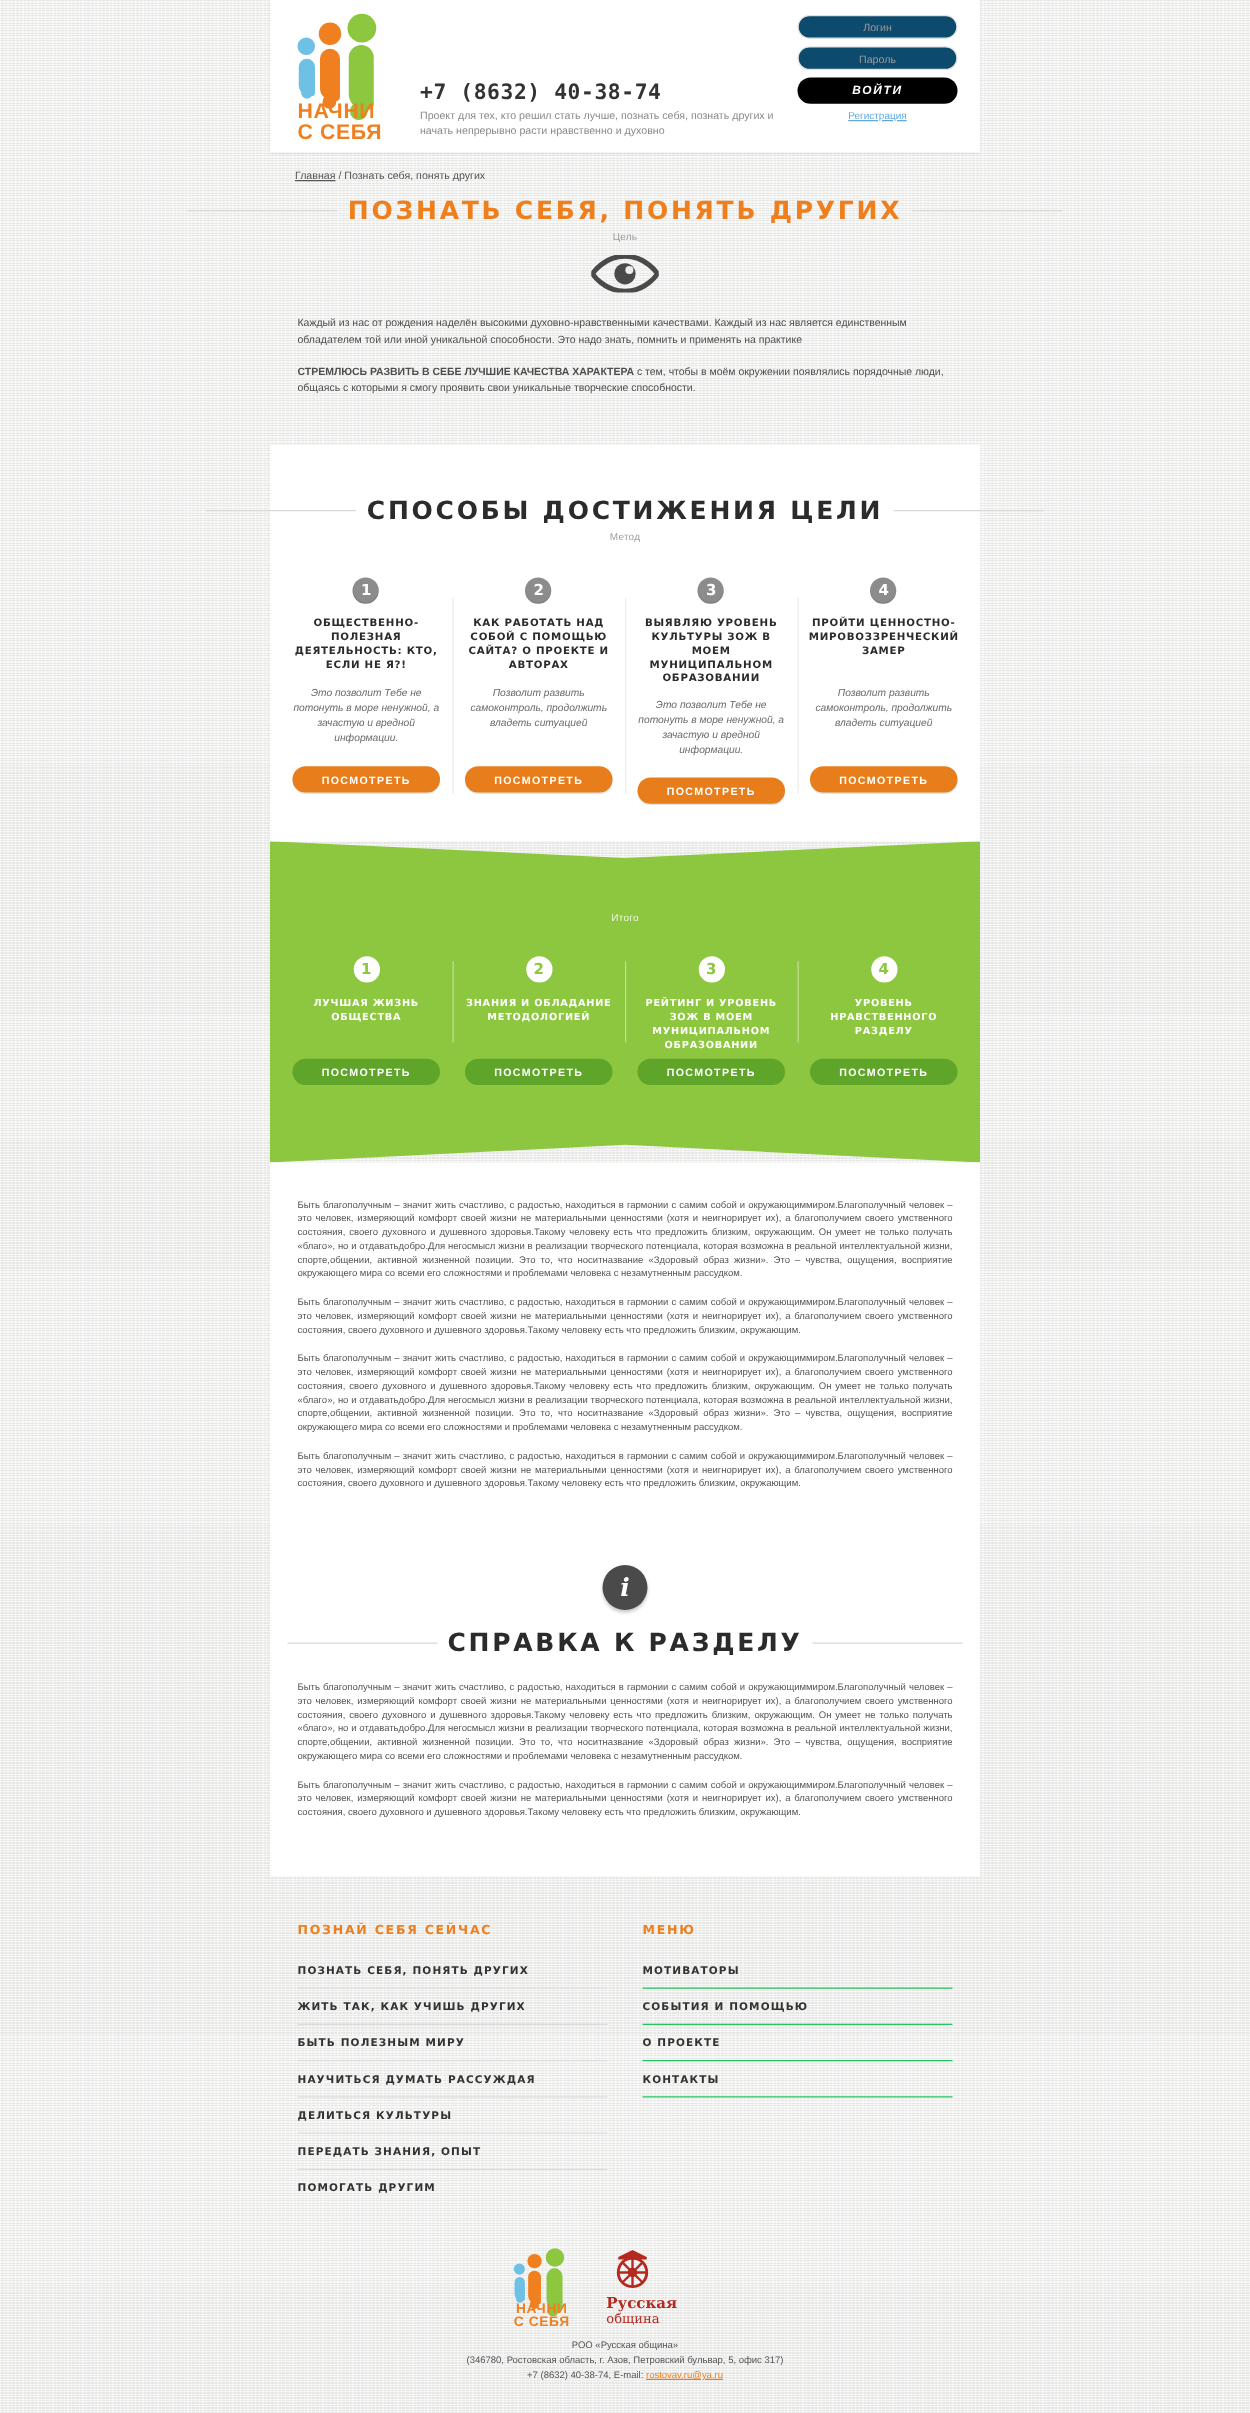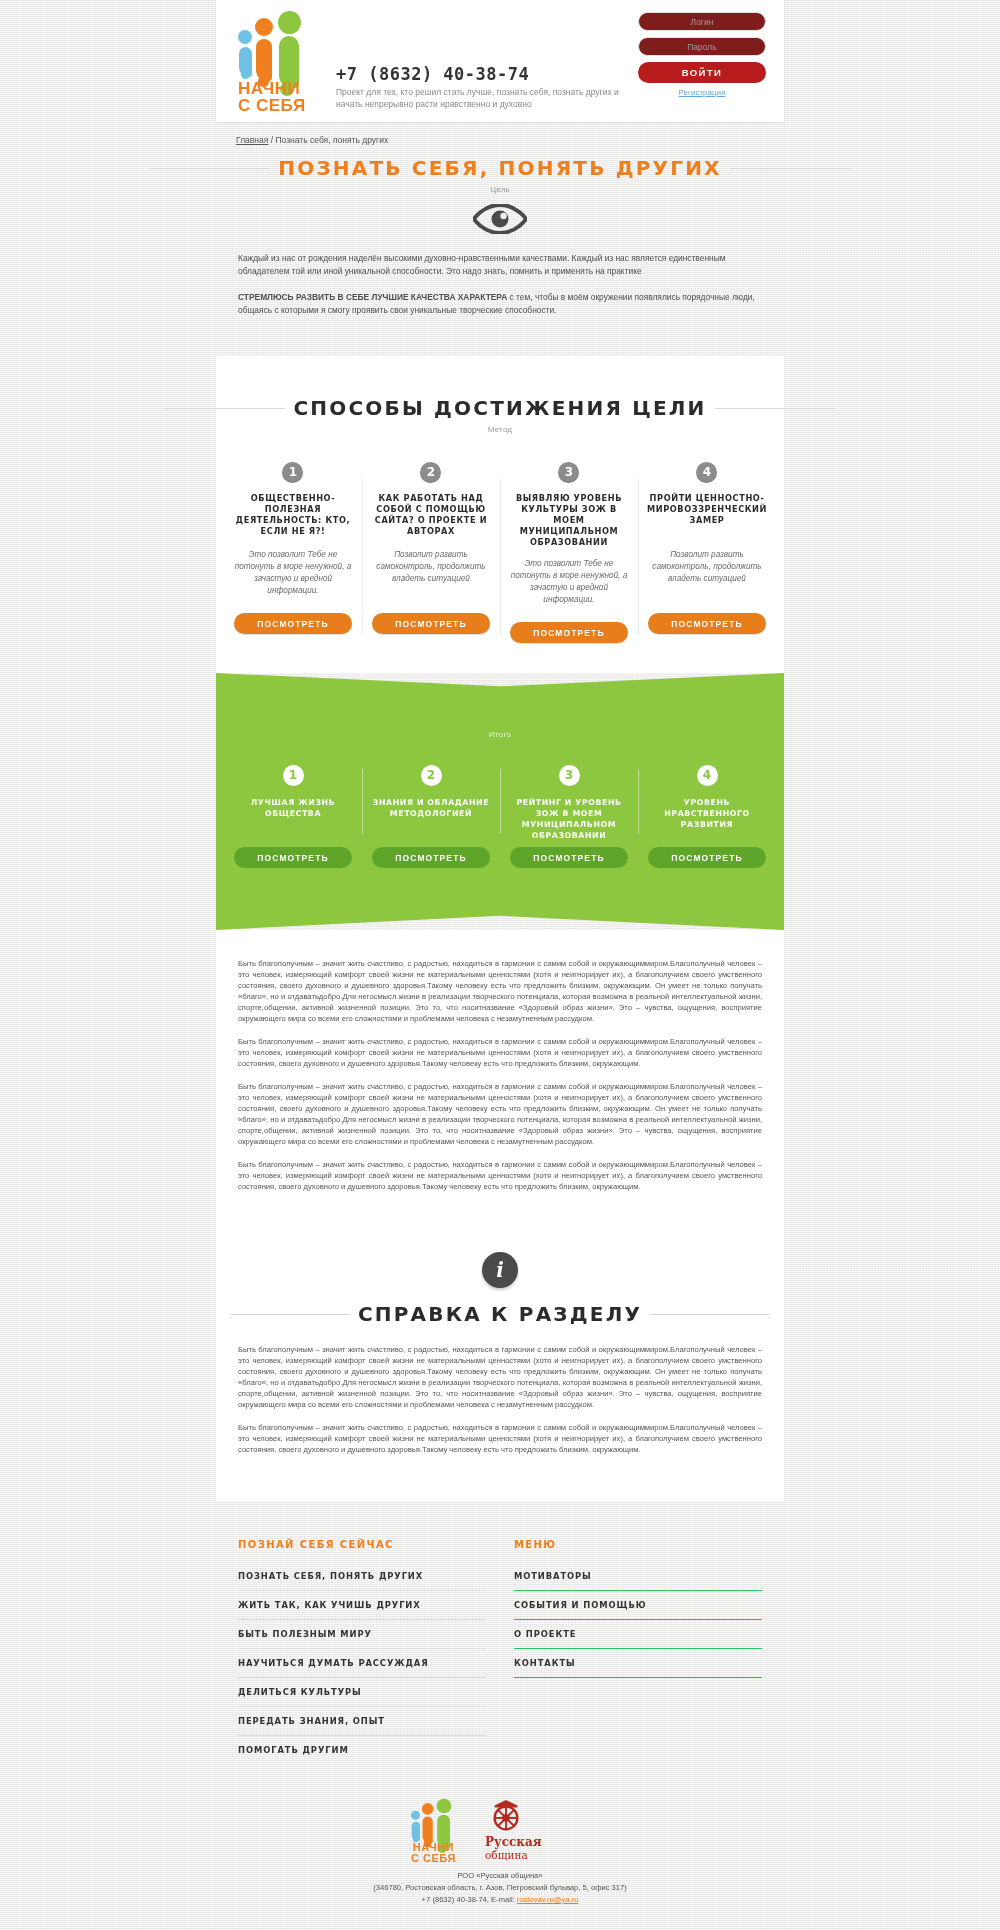--- a/index.html
+++ b/index.html
@@ -83,41 +83,42 @@
     line-height: 12px;
     width: 300px;
   }
 
   .login-box { position: absolute; right: 18px; top: 12px; width: 128px; }
   .login-inp {
     display: block;
     width: 128px; height: 19px;
     border: 1px solid #e2e2e2;
     border-radius: 10px;
-    background: #7f1d1d;
+    background: #0c4a6e;
     font-size: 8.5px;
     color: #9b9b9b;
     text-align: center;
     font-family: "Liberation Sans", sans-serif;
     margin-bottom: 6px;
     outline: none;
   }
   .login-inp::placeholder { color: #9b9b9b; }
   .login-btn {
     display: block;
     width: 128px; height: 21px;
     border: none;
     border-radius: 11px;
-    background: #b91c1c;
+    background: #000000;
     color: #fff;
     font-size: 9.5px;
     font-weight: bold;
     letter-spacing: 1.4px;
     cursor: pointer;
     font-family: "Liberation Sans", sans-serif;
+    font-style: italic;
   }
   .login-reg {
     display: block;
     text-align: center;
     margin-top: 5px;
     font-size: 8px;
     color: #62a8dd;
     text-decoration: underline;
     cursor: pointer;
   }
@@ -495,21 +496,21 @@
           <div class="gcard-title">ЗНАНИЯ И ОБЛАДАНИЕ МЕТОДОЛОГИЕЙ</div>
           <button class="btn-green">ПОСМОТРЕТЬ</button>
         </div>
         <div class="gcard">
           <div class="gnum">3</div>
           <div class="gcard-title">РЕЙТИНГ И УРОВЕНЬ ЗОЖ В МОЕМ МУНИЦИПАЛЬНОМ ОБРАЗОВАНИИ</div>
           <button class="btn-green">ПОСМОТРЕТЬ</button>
         </div>
         <div class="gcard">
           <div class="gnum">4</div>
-          <div class="gcard-title">УРОВЕНЬ НРАВСТВЕННОГО РАЗВИТИЯ</div>
+          <div class="gcard-title">УРОВЕНЬ НРАВСТВЕННОГО РАЗДЕЛУ</div>
           <button class="btn-green">ПОСМОТРЕТЬ</button>
         </div>
       </div>
     </div>
   </div>
 
   <div class="longtext">
     <p>Быть благополучным – значит жить счастливо, с радостью, находиться в гармонии с самим собой и окружающиммиром.Благополучный человек – это человек, измеряющий комфорт своей жизни не материальными ценностями (хотя и неигнорирует их), а благополучием своего умственного состояния, своего духовного и душевного здоровья.Такому человеку есть что предложить близким, окружающим. Он умеет не только получать «благо», но и отдаватьдобро.Для негосмысл жизни в реализации творческого потенциала, которая возможна в реальной интеллектуальной жизни, спорте,общении, активной жизненной позиции. Это то, что носитназвание «Здоровый образ жизни». Это – чувства, ощущения, восприятие окружающего мира со всеми его сложностями и проблемами человека с незамутненным рассудком.</p>
     <p>Быть благополучным – значит жить счастливо, с радостью, находиться в гармонии с самим собой и окружающиммиром.Благополучный человек – это человек, измеряющий комфорт своей жизни не материальными ценностями (хотя и неигнорирует их), а благополучием своего умственного состояния, своего духовного и душевного здоровья.Такому человеку есть что предложить близким, окружающим.</p>
     <p>Быть благополучным – значит жить счастливо, с радостью, находиться в гармонии с самим собой и окружающиммиром.Благополучный человек – это человек, измеряющий комфорт своей жизни не материальными ценностями (хотя и неигнорирует их), а благополучием своего умственного состояния, своего духовного и душевного здоровья.Такому человеку есть что предложить близким, окружающим. Он умеет не только получать «благо», но и отдаватьдобро.Для негосмысл жизни в реализации творческого потенциала, которая возможна в реальной интеллектуальной жизни, спорте,общении, активной жизненной позиции. Это то, что носитназвание «Здоровый образ жизни». Это – чувства, ощущения, восприятие окружающего мира со всеми его сложностями и проблемами человека с незамутненным рассудком.</p>

